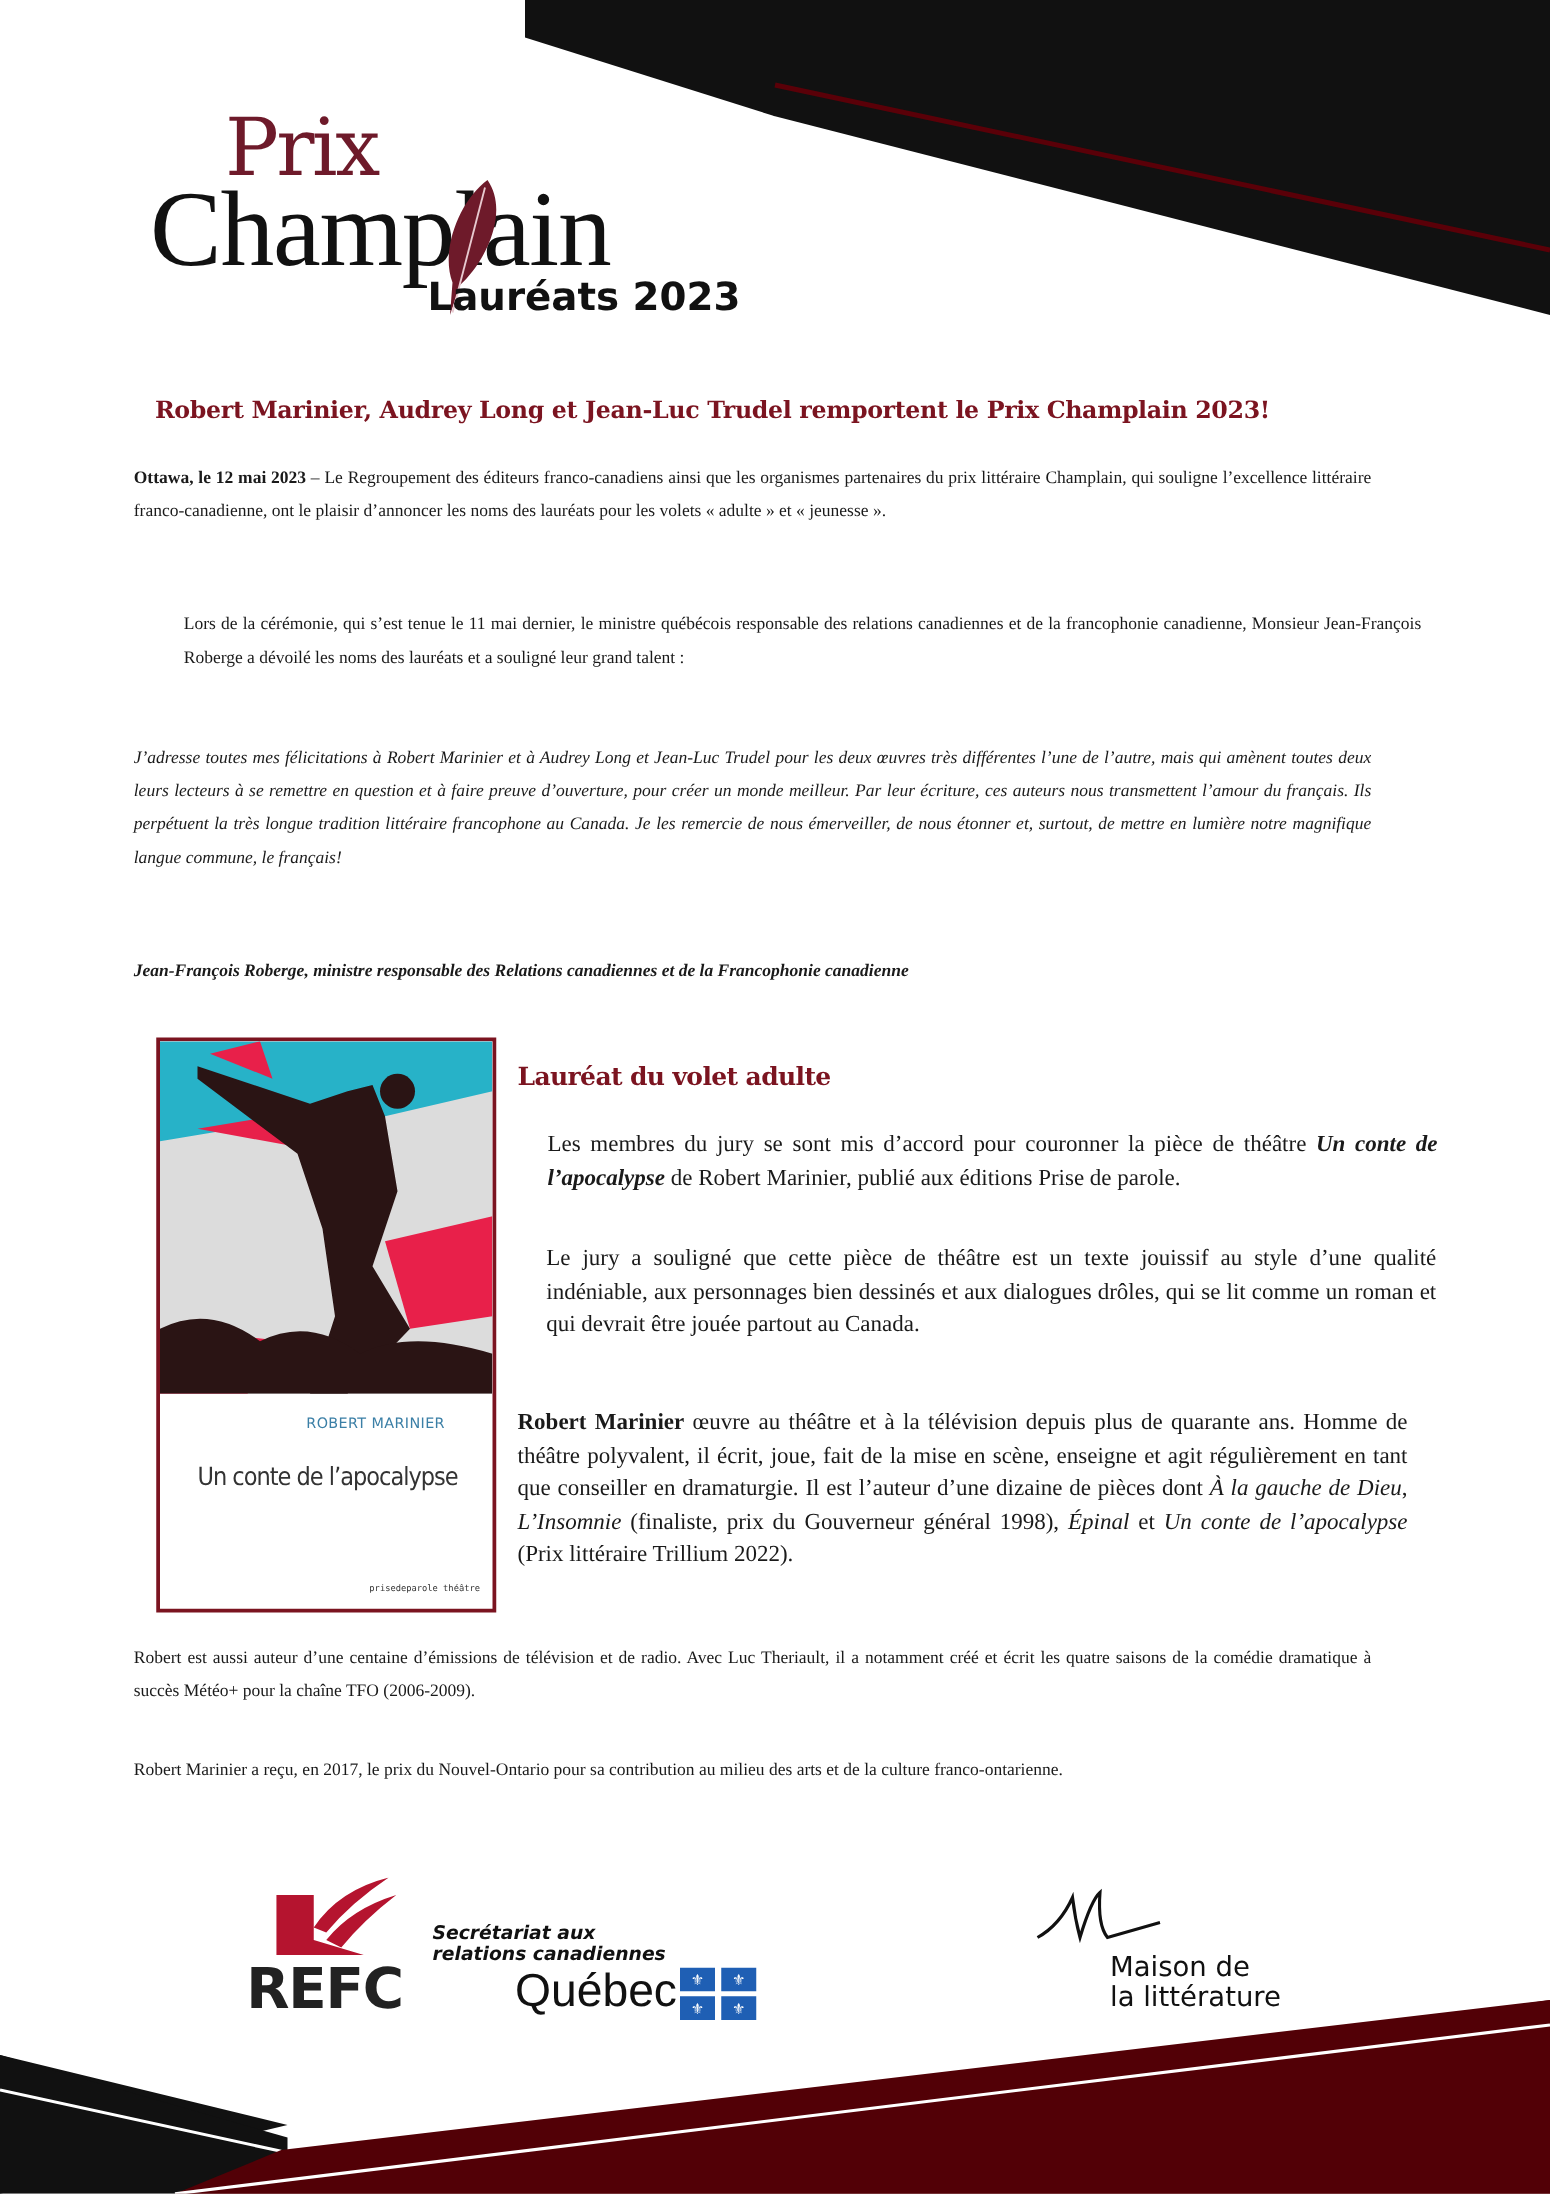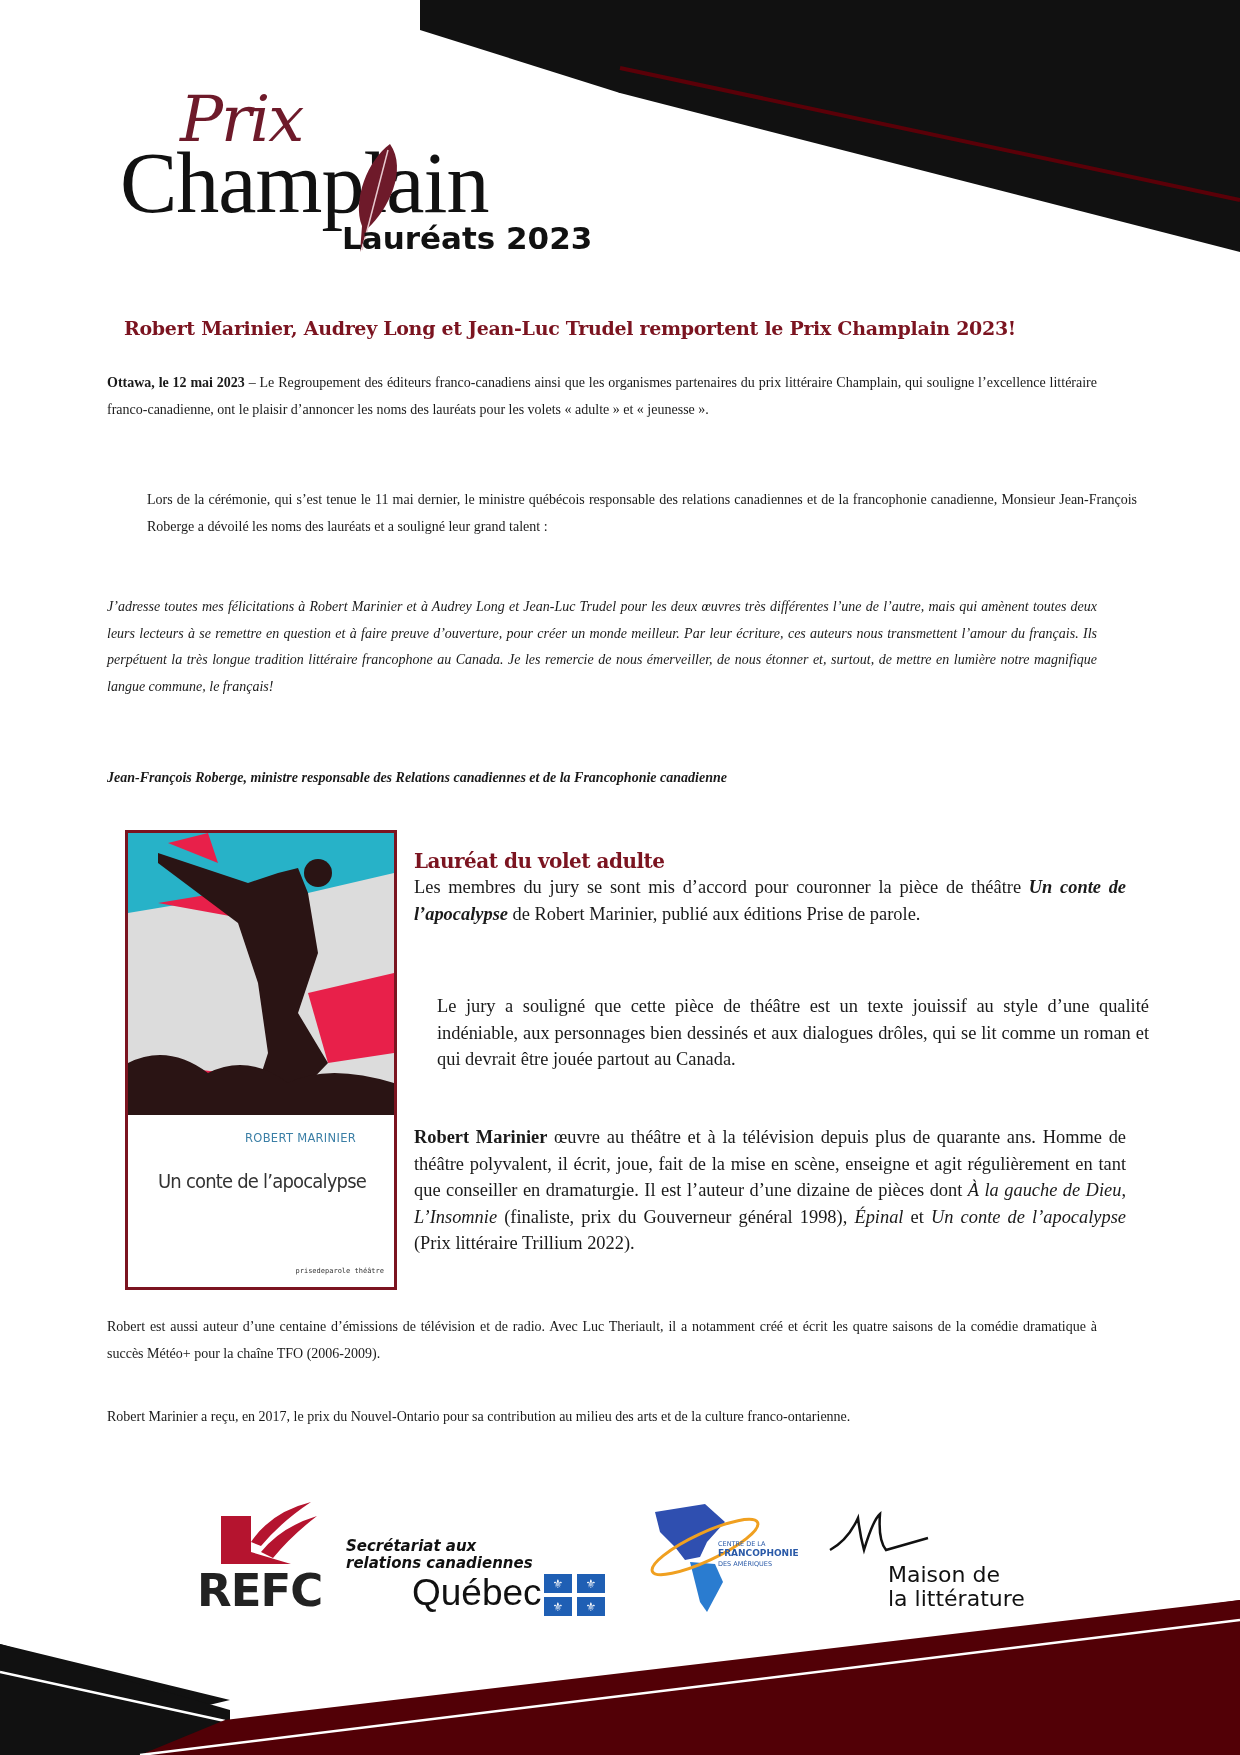--- a/index.html
+++ b/index.html
@@ -1,20 +1,20 @@
 <!DOCTYPE html>
 <html><head>
 <meta charset="utf-8">
 <style>
   html, body { margin: 0; padding: 0; }
   body { width: 1240px; height: 1755px; position: relative; overflow: hidden; background: #ffffff;
          font-family: "DejaVu Serif", "Liberation Serif", serif; color: #1a1a1a; }
   .deco { position: absolute; left: 0; top: 0; width: 1240px; height: 1755px; pointer-events: none; }
   .logo { position: absolute; left: 120px; top: 80px; width: 480px; height: 190px; }
-  .logo .prix { position: absolute; left: 60px; top: 2px; font-family: "DejaVu Serif", serif; font-style: italic;
+  .logo .prix { position: absolute; left: 60px; top: 2px; font-family: "DejaVu Serif", serif; 
          font-size: 64px; color: #6e1a2a; letter-spacing: -2px; }
   .logo .champ { position: absolute; left: 0; top: 60px; font-family: "Liberation Serif", serif; font-size: 86px;
          color: #111; letter-spacing: -1px; line-height: 1; }
   .logo .feather { position: absolute; left: 218px; top: 60px; width: 70px; height: 120px; }
   .logo .laureats { position: absolute; left: 222px; top: 140px; font-family: "DejaVu Sans", sans-serif; font-weight: bold;
          font-size: 31px; color: #111; }
   .headline { position: absolute; left: 124px; top: 304px; width: 1010px; font-family: "DejaVu Serif", serif;
          font-weight: bold; font-size: 19px; color: #7b1420; letter-spacing: -0.3px; }
   .para { position: absolute; left: 107px; width: 990px; font-size: 14px; line-height: 26.5px; text-align: justify;
          font-family: "Liberation Serif", serif; }
@@ -27,21 +27,21 @@
   .cover svg { display: block; }
   .cover .author { position: absolute; left: 0; width: 228px; top: 298px; text-align: right; font-family: "DejaVu Sans", sans-serif;
          font-size: 11.5px; color: #3b7fa6; letter-spacing: 0.3px; }
   .cover .title { position: absolute; left: 30px; top: 336px; font-family: "DejaVu Sans Condensed", "DejaVu Sans", sans-serif;
          font-size: 20px; color: #333; letter-spacing: -0.8px; }
   .cover .pub { position: absolute; right: 10px; bottom: 12px; font-family: "DejaVu Sans Mono", monospace; font-size: 7px; color: #333; }
   .sec-title { position: absolute; left: 414px; top: 832px; font-family: "DejaVu Serif", serif; font-weight: bold;
          font-size: 20px; color: #7b1420; letter-spacing: -0.5px; }
   .rp { position: absolute; left: 414px; width: 712px; font-size: 18.4px; line-height: 26.5px; text-align: justify;
          font-family: "Liberation Serif", serif; }
-  .r1 { top: 856px; }
+  .r1 { top: 884px; margin-left: 24px; }
   .r2 { top: 975px; margin-left: 23px; }
   .r3 { top: 1106px; }
   .p4 { top: 1300px; }
   .p5 { top: 1390px; }
   .logos { position: absolute; left: 0; top: 1490px; width: 1240px; height: 140px; }
   .refc { position: absolute; left: 197px; top: 12px; width: 120px; height: 115px; }
   .refc .txt { position: absolute; left: 0; top: 62px; font-family: "DejaVu Sans", sans-serif; font-weight: bold; font-size: 45px;
          color: #222; letter-spacing: -1px; }
   .sec { position: absolute; left: 346px; top: 48px; width: 270px; }
   .sec .l1, .sec .l2 { font-family: "DejaVu Sans", sans-serif; font-weight: bold; font-style: italic; font-size: 15px; color: #111; line-height: 17px; }
@@ -135,30 +135,20 @@
       <rect x="0" y="0" width="28" height="19" fill="#1f5fb4"></rect>
       <rect x="33" y="0" width="28" height="19" fill="#1f5fb4"></rect>
       <rect x="0" y="23" width="28" height="19" fill="#1f5fb4"></rect>
       <rect x="33" y="23" width="28" height="19" fill="#1f5fb4"></rect>
       <text x="14" y="14" font-size="12" fill="#fff" text-anchor="middle">⚜</text>
       <text x="47" y="14" font-size="12" fill="#fff" text-anchor="middle">⚜</text>
       <text x="14" y="37" font-size="12" fill="#fff" text-anchor="middle">⚜</text>
       <text x="47" y="37" font-size="12" fill="#fff" text-anchor="middle">⚜</text>
     </svg>
   </div>
-  <div class="cfa">
-    <svg width="160" height="115" viewBox="0 0 160 115" style="position:absolute;left:0;top:0">
-      <path d="M10,10 L60,2 L80,20 L62,40 L55,55 L40,58 L30,45 L15,30 Z" fill="#2f4fb0"></path>
-      <path d="M45,60 L70,62 L78,80 L62,110 L55,100 L50,80 Z" fill="#2a7cd0"></path>
-      <ellipse cx="60" cy="45" rx="58" ry="14" transform="rotate(-25 60 45)" fill="none" stroke="#f0a020" stroke-width="3"></ellipse>
-    </svg>
-    <span class="t1">CENTRE DE LA</span>
-    <span class="t2">FRANCOPHONIE</span>
-    <span class="t3">DES AMÉRIQUES</span>
-  </div>
   <div class="mdl">
     <svg width="110" height="50" viewBox="0 0 110 50" style="position:absolute;left:0;top:0">
       <path d="M2,40 Q20,30 30,8 Q32,25 36,40 Q45,10 52,4 Q50,30 58,40 L100,28" fill="none" stroke="#111" stroke-width="2.5"></path>
     </svg>
     <span class="t1">Maison de</span>
     <span class="t2">la littérature</span>
   </div>
 </div>
 
 </body></html>

